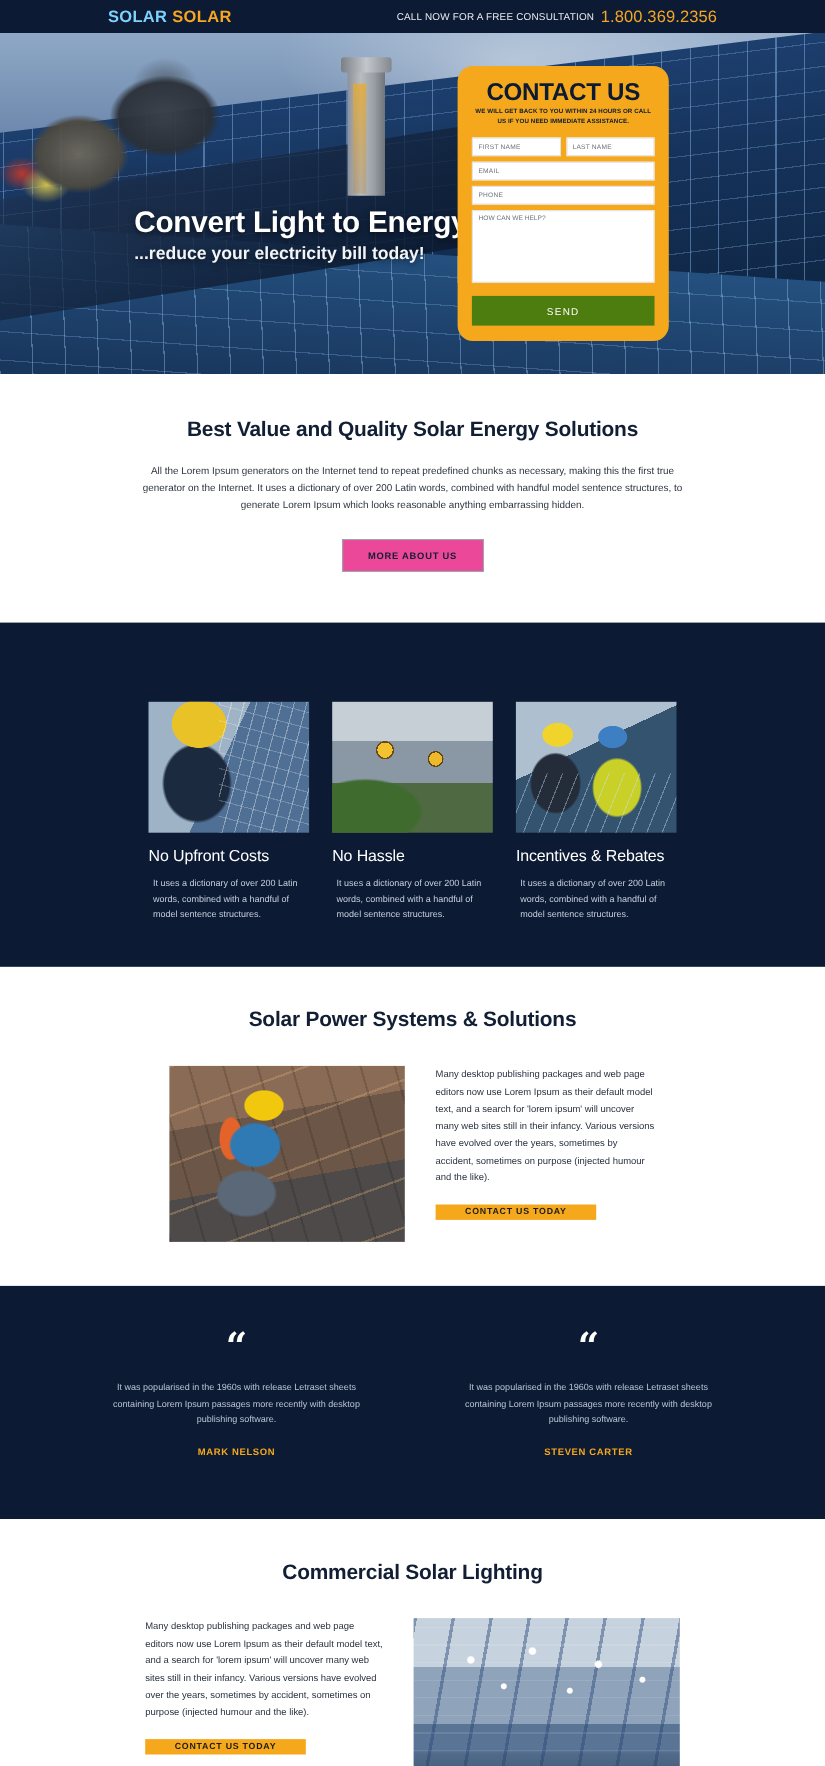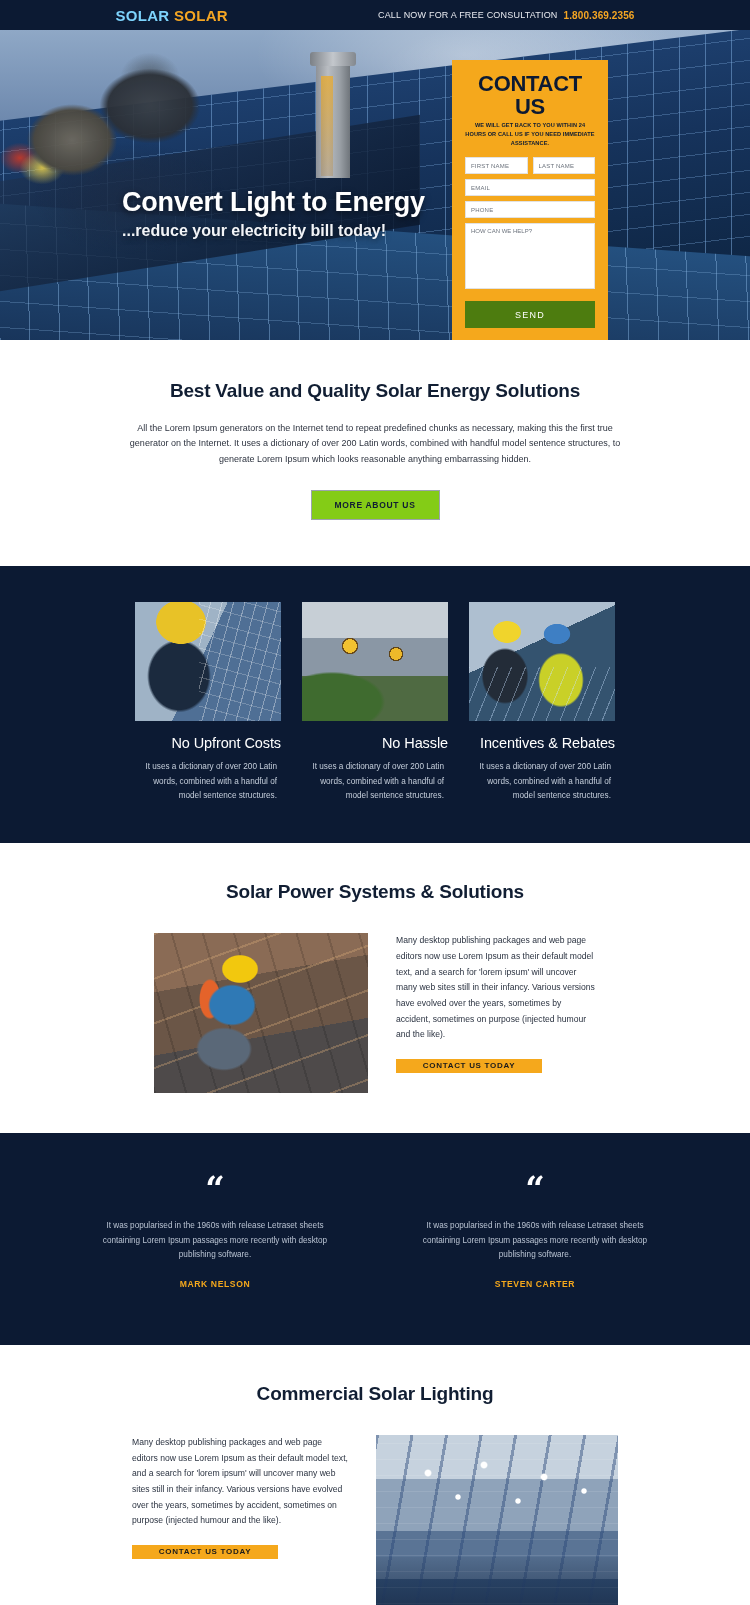--- a/index.html
+++ b/index.html
@@ -20,21 +20,21 @@
     justify-content: center;
     gap: 150px;
     position: relative;
     z-index: 5;
   }
   .logo { font-size: 15px; font-weight: bold; letter-spacing: .3px; }
   .logo .w1 { color: #7dd3fc; }
   .logo .w2 { color: #f5a623; }
   .callnow { display: flex; align-items: center; gap: 6px; }
   .callnow .lbl { color: #e8eaf0; font-size: 9px; letter-spacing: .2px; }
-  .callnow .num { color: #f5a623; font-size: 10px; font-weight: bold; letter-spacing: .1px; }
+  .callnow .num { color: #f5a623; font-size: 15px; font-weight: normal; letter-spacing: .1px; }
 
   
   .hero {
     height: 310px;
     position: relative;
     overflow: hidden;
     background: linear-gradient(175deg, #7b93b5 0%, #5d7ba3 28%, #33506f 55%, #1b3350 80%, #122540 100%);
   }
   .hero-sky {
     position: absolute; inset: 0;
@@ -106,22 +106,22 @@
     text-shadow: 0 2px 6px rgba(0,0,0,.55);
     line-height: 1.1;
   }
   .hero-sub {
     color: #f2f4f7; font-size: 16px; font-weight: bold; margin-top: 4px;
     text-shadow: 0 2px 6px rgba(0,0,0,.55);
   }
 
   
   .form-card {
-    position: absolute; right: 142px; top: 30px; width: 156px;
-    background: #f5a81c; padding: 12px 13px 14px 13px; z-index: 4;
+    position: absolute; right: 142px; top: 30px; width: 192px;
+    background: #f5a81c; padding: 12px 13px 14px 13px; z-index: 4; border-radius: 14px;
   }
   .form-title {
     color: #0c1a33; font-size: 22px; font-weight: bold;
     text-align: center; letter-spacing: -.3px; line-height: 1.05;
   }
   .form-sub {
     color: #0c1a33; font-size: 5.6px; font-weight: bold; text-align: center;
     line-height: 1.55; margin: 3px 0 10px 0; letter-spacing: .1px;
   }
   .frow { display: flex; gap: 5px; margin-bottom: 5px; }
@@ -143,29 +143,29 @@
   
   .sec-intro { background: #ffffff; padding: 40px 0 46px 0; text-align: center; }
   .h2 { color: #111e33; font-size: 19px; font-weight: bold; letter-spacing: -.2px; }
   .intro-p {
     width: 510px; margin: 19px auto 0 auto; color: #2e3440;
     font-size: 9px; line-height: 1.72; text-align: center;
   }
   .btn-outline {
     display: inline-flex; align-items: center; justify-content: center;
     margin-top: 23px; width: 129px; height: 30px;
-    border: 1px solid #9ca3ad; background: #84cc16;
+    border: 1px solid #9ca3ad; background: #ec4899;
     color: #111e33; font-size: 8.5px; font-weight: bold; letter-spacing: .7px;
     cursor: pointer;
   }
 
   
   .sec-features { background: #0c1a33; padding: 36px 0 40px 0; }
   .features { display: flex; justify-content: center; gap: 21px; }
-  .feat { width: 146px; text-align: right; }
+  .feat { width: 146px; text-align: left; margin-top: 36px; }
   .feat-img { width: 146px; height: 119px; background-size: cover; position: relative; overflow: hidden; }
   .fi1 {
     background:
       radial-gradient(ellipse 34px 30px at 46px 20px, #e8c227 0 72%, rgba(0,0,0,0) 74%),
       radial-gradient(ellipse 42px 48px at 44px 74px, #1b2a3e 0 70%, rgba(0,0,0,0) 76%),
       linear-gradient(115deg, #9fb3c6 0 46%, #4f6f95 46% 100%);
   }
   .fi1::after{
     content:""; position:absolute; right:0; top:0; width:56%; height:100%;
     background-image: repeating-linear-gradient(105deg, rgba(255,255,255,.35) 0 1px, rgba(255,255,255,0) 1px 11px),

